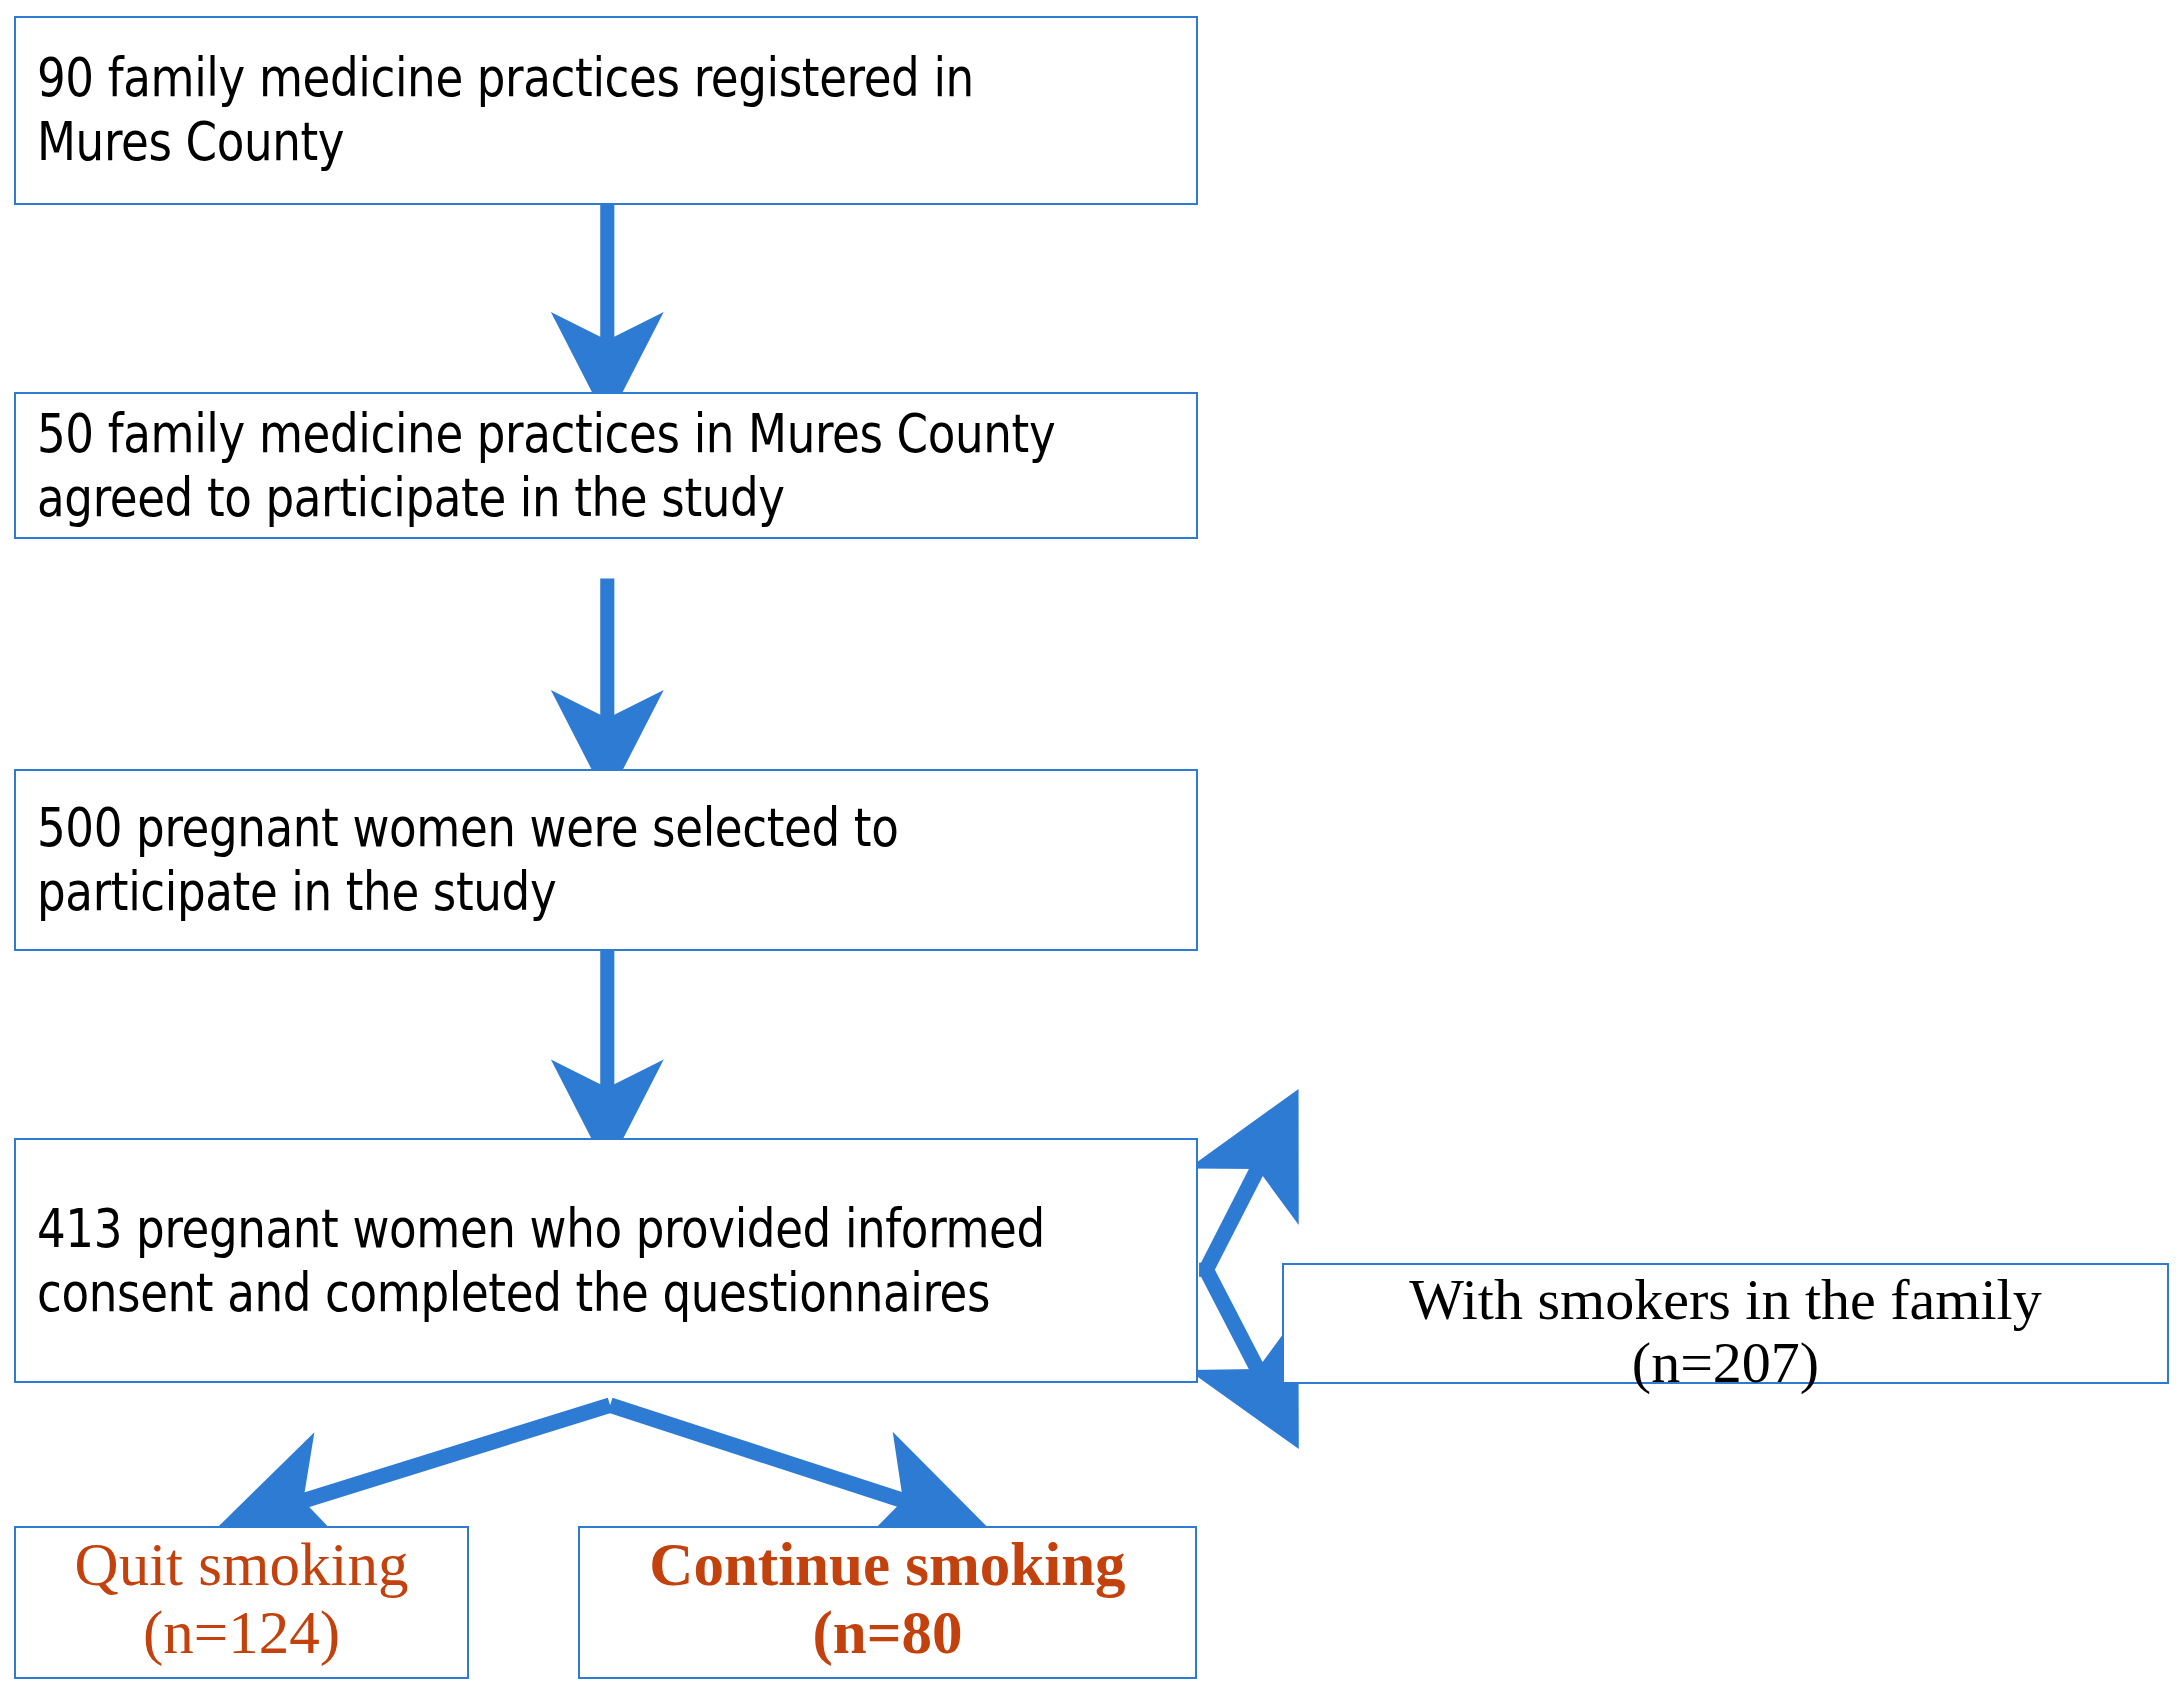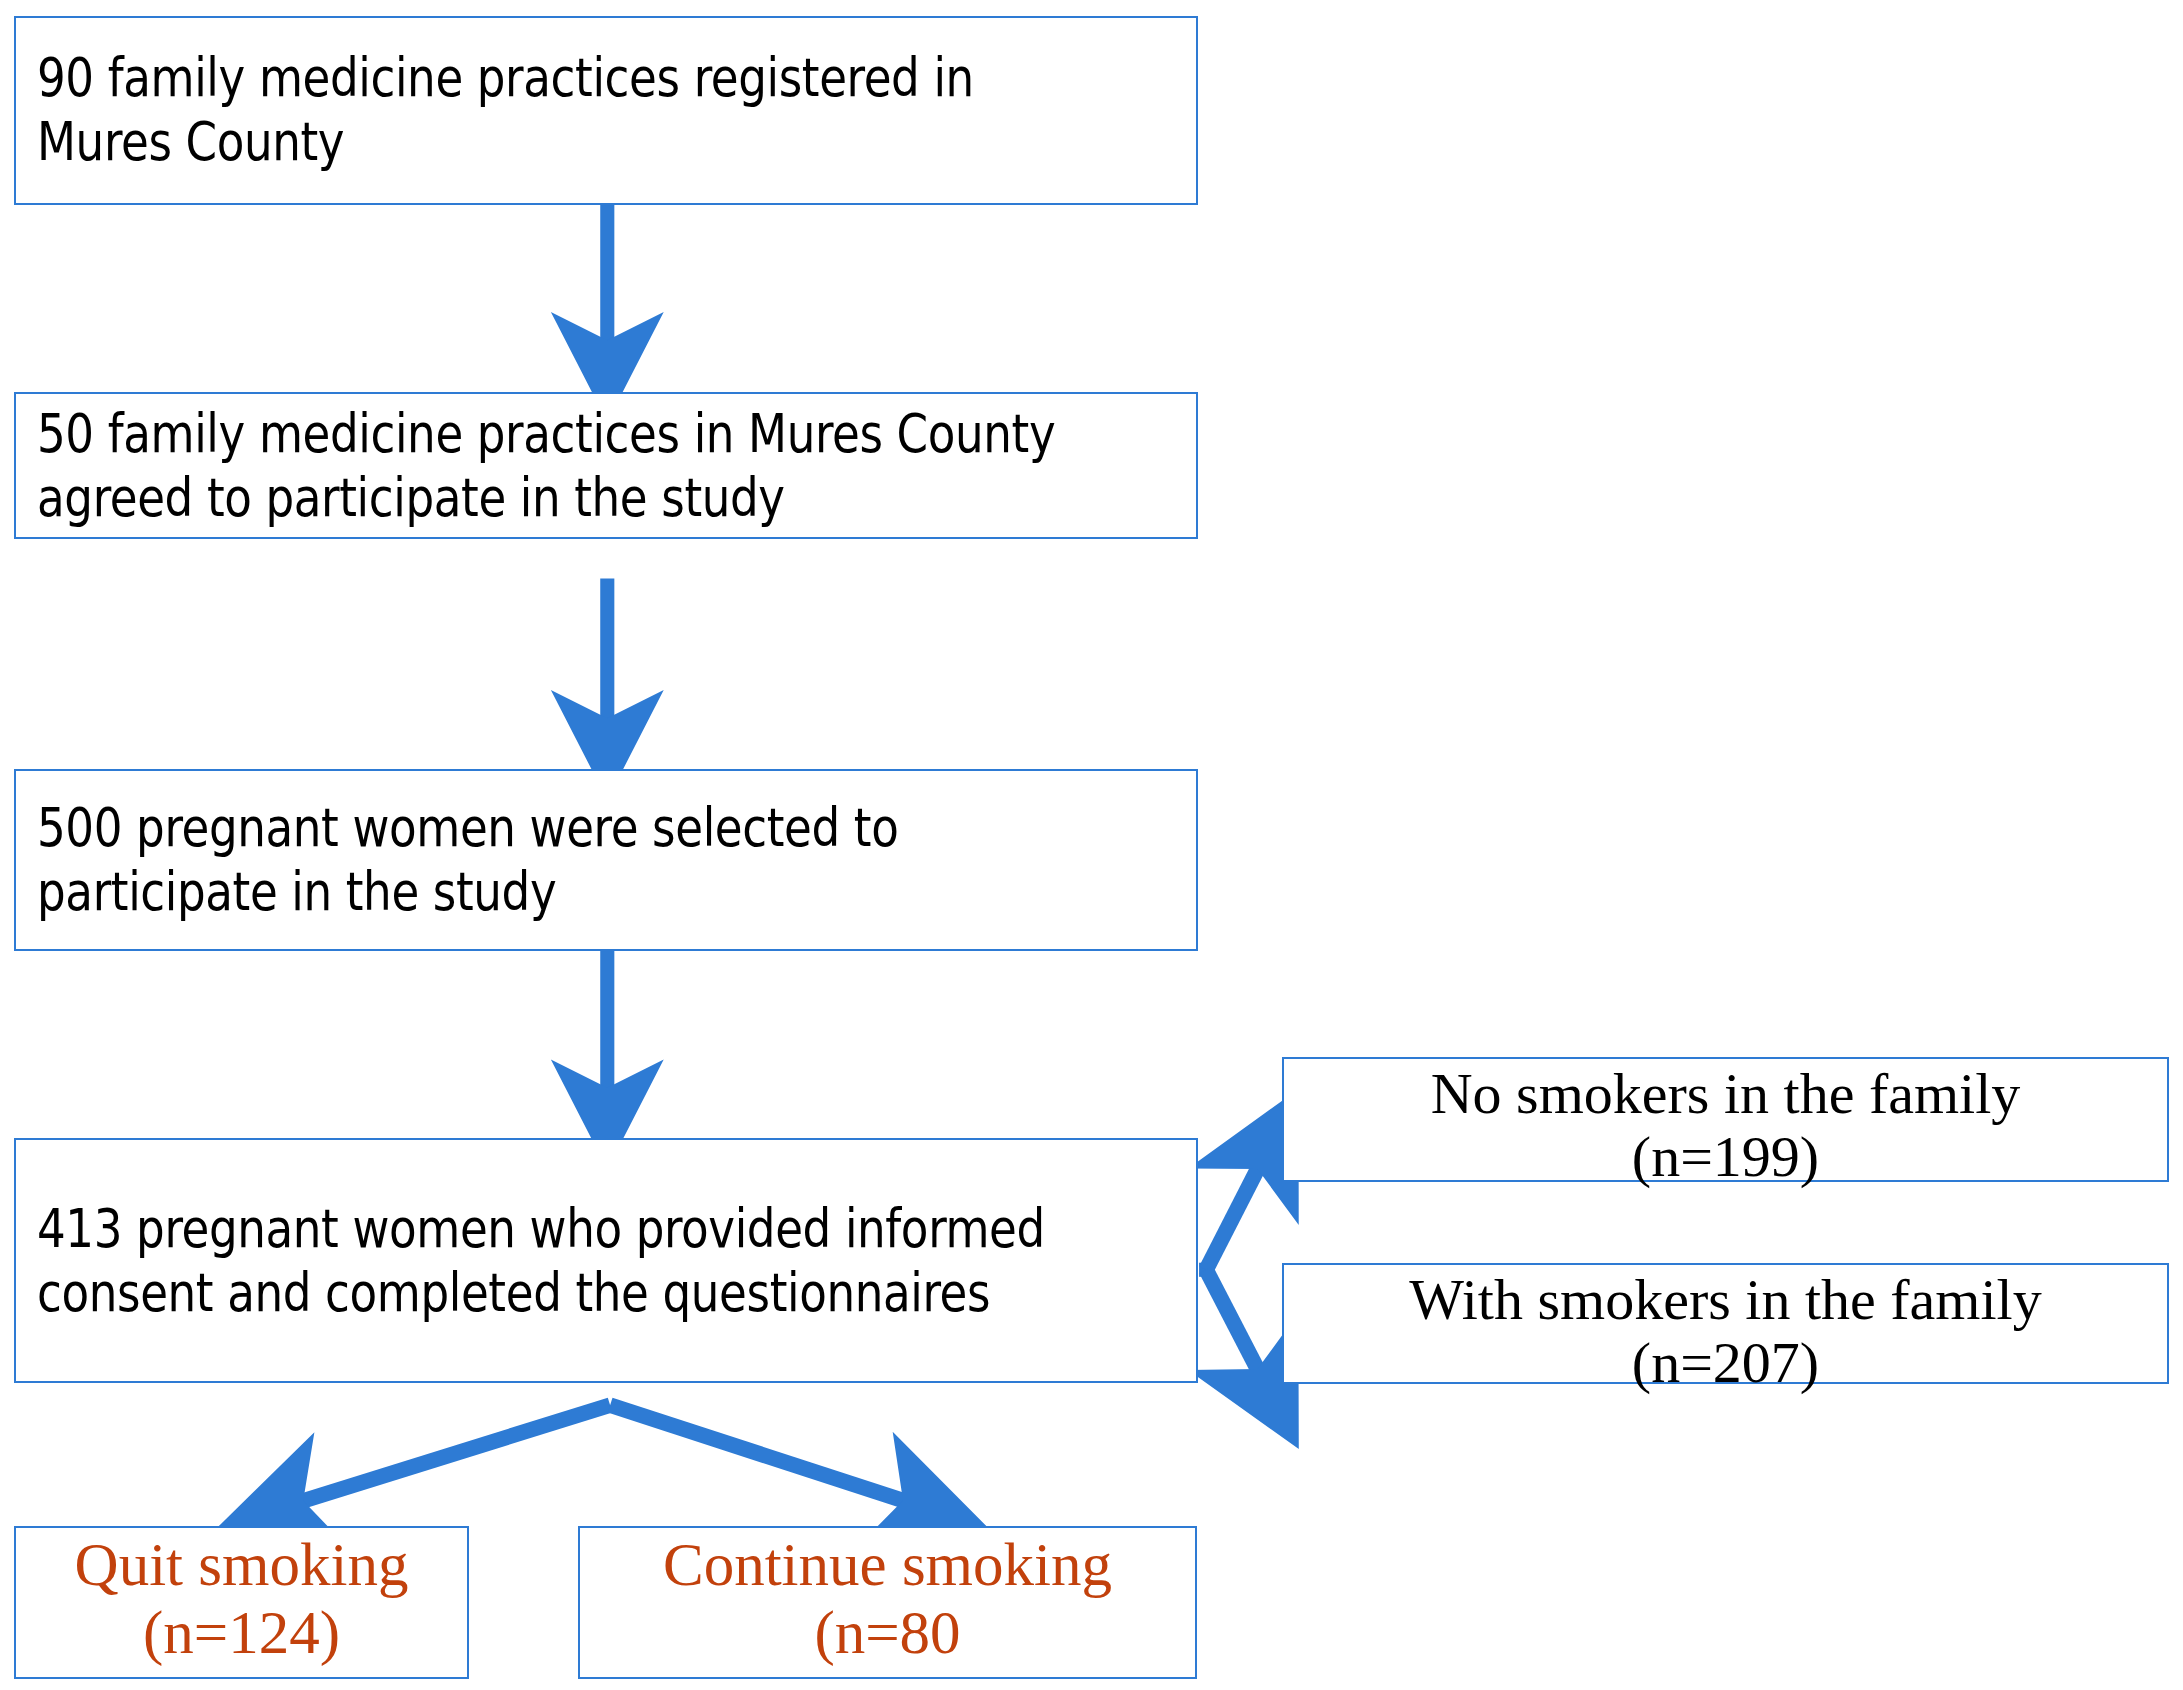--- a/index.html
+++ b/index.html
@@ -128,42 +128,36 @@
   </div>
 
   <div class="box box-left" style="left:14px; top:769px; width:1184px; height:182px;justify-content:center;">
     <span class="txt">500 pregnant women were selected to participate in the study</span>
   </div>
 
   <div class="box box-left" style="left:14px; top:1138px; width:1184px; height:245px;justify-content:center;">
     <span class="txt">413 pregnant women who provided informed consent and completed the questionnaires</span>
   </div>
 
-  <div class="box box-serif" style="left:1282px; top:1057px; width:887px; height:125px;">
-    <span class="txt">
-      <span>No smokers in the family</span><br>
-      <span>(n=199)</span>
-    </span>
-  </div>
 
   <div class="box box-serif" style="left:1282px; top:1263px; width:887px; height:121px;">
     <span class="txt">
       <span>With smokers in the family</span><br>
       <span>(n=207)</span>
     </span>
   </div>
 
   <div class="box box-serif-bottom" style="left:14px; top:1526px; width:455px; height:153px;">
     <span class="txt">
       <span>Quit smoking</span><br>
       <span>(n=124)</span>
     </span>
   </div>
 
-  <div class="box box-serif-bottom" style="left:578px; top:1526px; width:619px; height:153px;">
+  <div class="box box-serif-bottom" style="left:578px; top:1526px; width:619px; height:153px;font-weight:bold;">
     <span class="txt">
       <span>Continue smoking</span><br>
       <span>(n=80</span>
     </span>
   </div>
 
 </div>
 
 
 </body></html>

